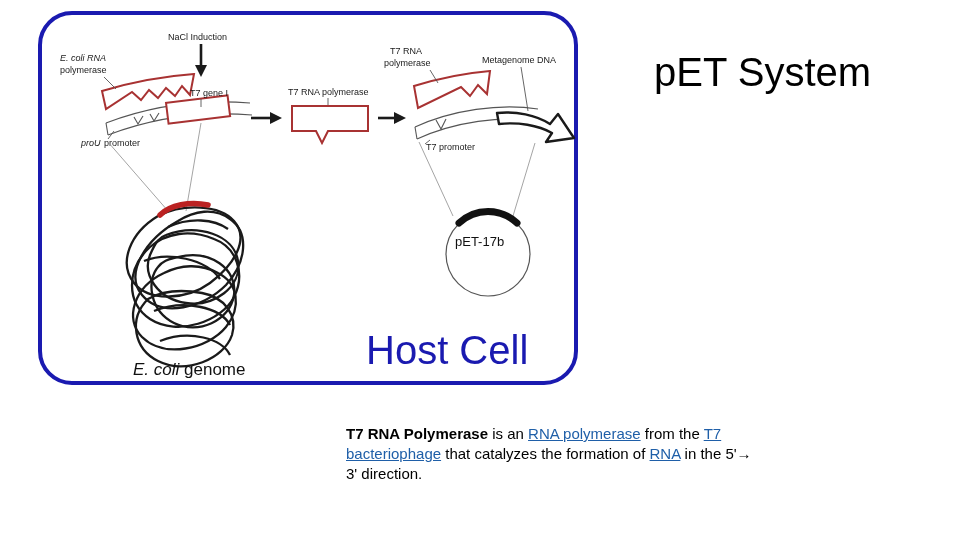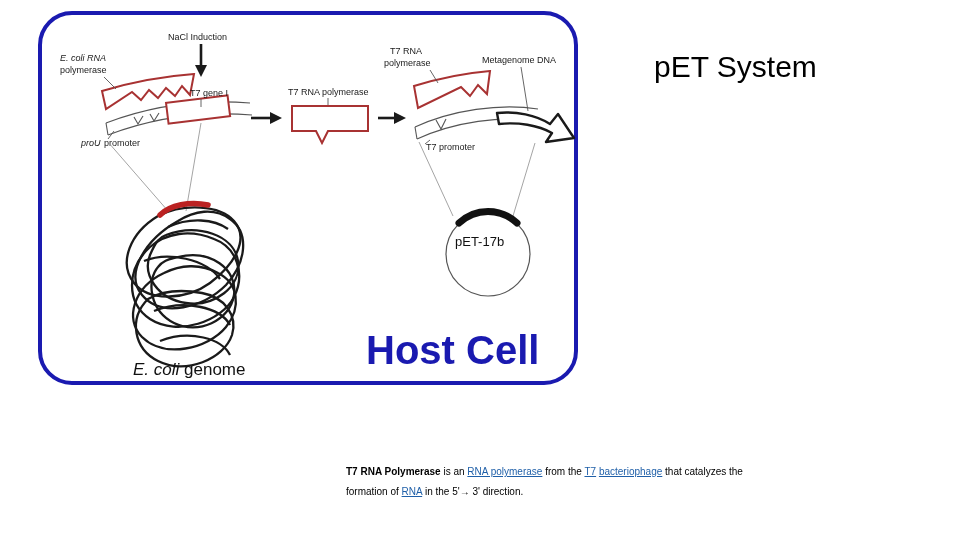--- a/index.html
+++ b/index.html
@@ -34,21 +34,21 @@
     left: 38px;
     top: 11px;
   }
 
   
   #host-cell-label {
     position: absolute;
     left: 366px;
     top: 328px;
     font-size: 40px;
-    font-weight: 700;
+    font-weight: 400;
     color: #1a1ab0;
     letter-spacing: 0px;
     white-space: nowrap;
     font-family: "Liberation Sans", sans-serif;
   }
 
   
   #genome-caption {
     position: absolute;
     left: 133px;
@@ -69,37 +69,36 @@
     color: #111111;
     white-space: nowrap;
     font-family: "Liberation Sans", sans-serif;
   }
 
   
   #page-title {
     position: absolute;
     left: 654px;
     top: 50px;
-    font-size: 30px;
+    font-size: 40px;
     color: #000000;
     white-space: nowrap;
     font-family: "Liberation Sans", sans-serif;
   }
 
   
   #caption {
     position: absolute;
     left: 346px;
     top: 424px;
     width: 410px;
-    font-size: 10px;
+    font-size: 15px;
     line-height: 20px;
     color: #000000;
     font-family: "Liberation Sans", sans-serif;
-    margin-top: 38px;
   }
   #caption b { font-weight: bold; }
   #caption .lnk {
     color: #1f5fa8;
     text-decoration: underline;
   }
 
   .sm-label {
     font-size: 9px;
     fill: #1a1a1a;

